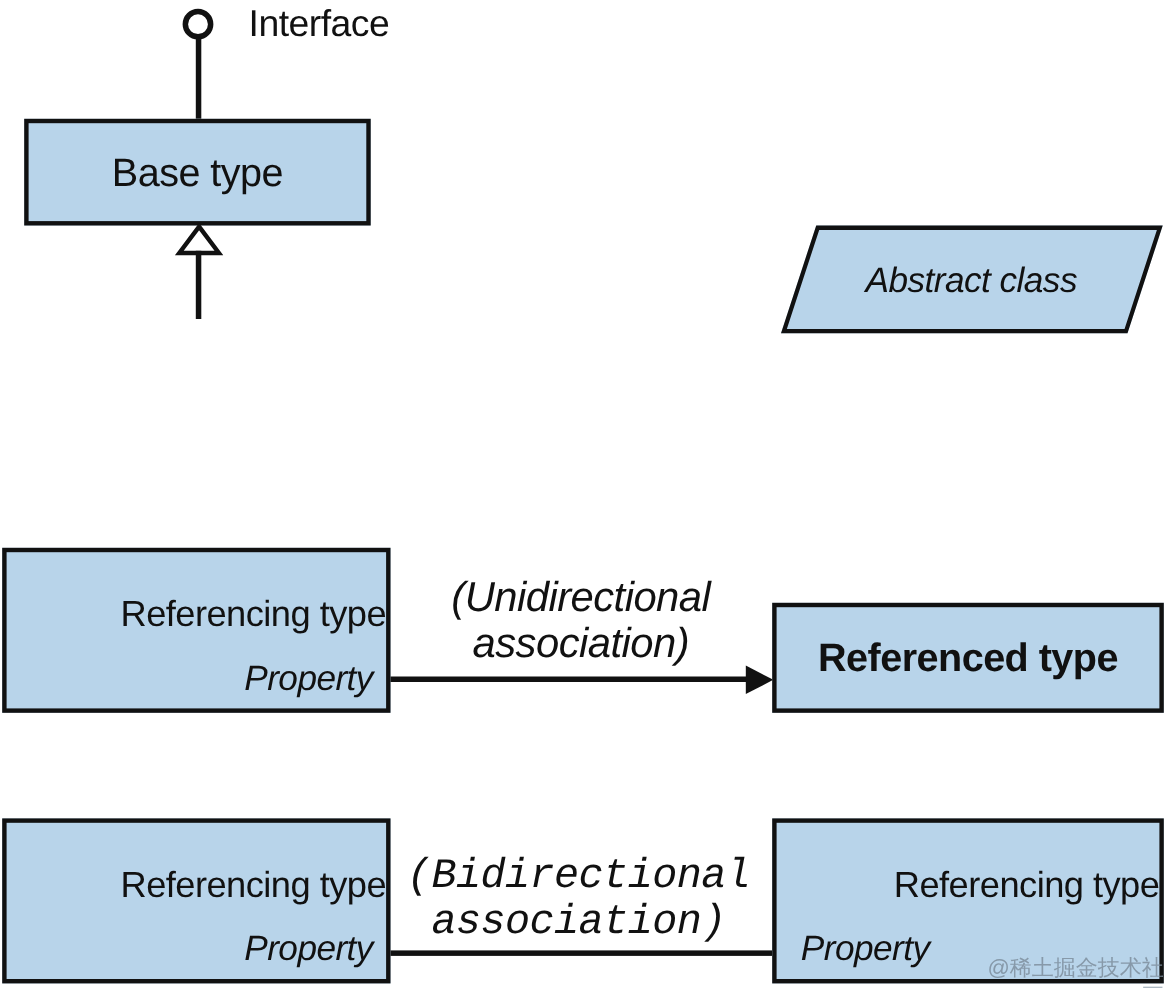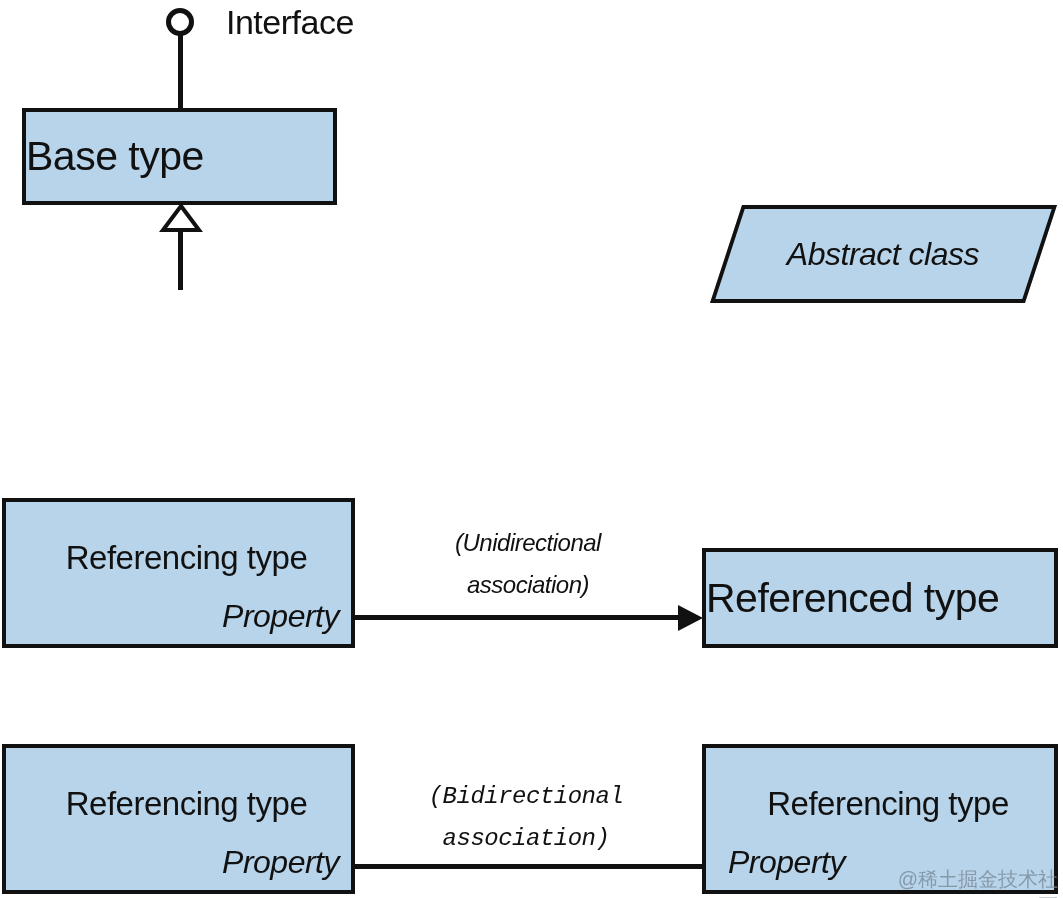--- a/index.html
+++ b/index.html
@@ -19,26 +19,26 @@
   .stage{position:relative;width:1063px;height:898px;}
 
   
   .box{
     position:absolute;
     background:var(--box-fill);
     border:4px solid var(--stroke);
     box-sizing:border-box;
   }
   .center-label{
-    display:flex;align-items:center;
-    font-size:41px;letter-spacing:-0.5px;
+    display:flex;align-items:center;justify-content:center;
+    font-size:36px;letter-spacing:-0.5px;
   }
   .box-title{
     position:absolute;left:16px;right:0;top:34px;
-    text-align:center;font-size:33px;letter-spacing:-0.5px;line-height:44px;
+    text-align:right;font-size:33px;letter-spacing:-0.5px;line-height:44px;
   }
   .prop{
     position:absolute;bottom:6px;
     font-style:italic;font-size:32px;letter-spacing:-0.5px;line-height:44px;text-align:right;
   }
   .prop.right{right:12px;}
   .prop.left{left:22px;}
 
   
   .iface-circle{
@@ -70,21 +70,21 @@
     width:0;height:0;
     border-top:13px solid transparent;
     border-bottom:13px solid transparent;
     border-left:25px solid var(--stroke);
   }
 
   
   .base-box{left:22px;top:108px;width:315px;height:97px;}
   .sub-box{left:22px;top:289px;width:315px;height:98px;}
   .uni-left{left:2px;top:498px;width:353px;height:150px;}
-  .uni-right{left:702px;top:548px;width:356px;height:100px;}
+  .uni-right{left:702px;top:548px;width:356px;height:100px;font-weight:bold;}
   .bi-left{left:2px;top:744px;width:353px;height:150px;}
   .bi-right{left:702px;top:744px;width:356px;height:150px;}
 
   
   .para{
     position:absolute;left:710px;top:205px;width:315px;height:98px;
     background:var(--box-fill);
     border:4px solid var(--stroke);
     box-sizing:border-box;
     transform:skewX(-18.1deg);
@@ -93,21 +93,21 @@
   }
   .para .unskew{
     transform:skewX(18.1deg);
     font-style:italic;font-size:32px;letter-spacing:-0.5px;
   }
 
   
   .assoc-label{
     position:absolute;width:336px;
     text-align:center;font-style:italic;
-    font-size:24px;letter-spacing:-0.5px;line-height:42px;
+    font-size:38px;letter-spacing:-0.5px;line-height:42px;
   }
   .assoc-uni{left:360px;top:522px;}
   .assoc-bi{left:358px;top:776px;font-family:Liberation Mono, monospace;}
   .assoc-label span{display:block;}
 
   .watermark{
     position:absolute;left:888px;top:866px;width:170px;
     font-size:20px;text-align:right;
     color:var(--watermark);opacity:0.85;
     z-index:5;

